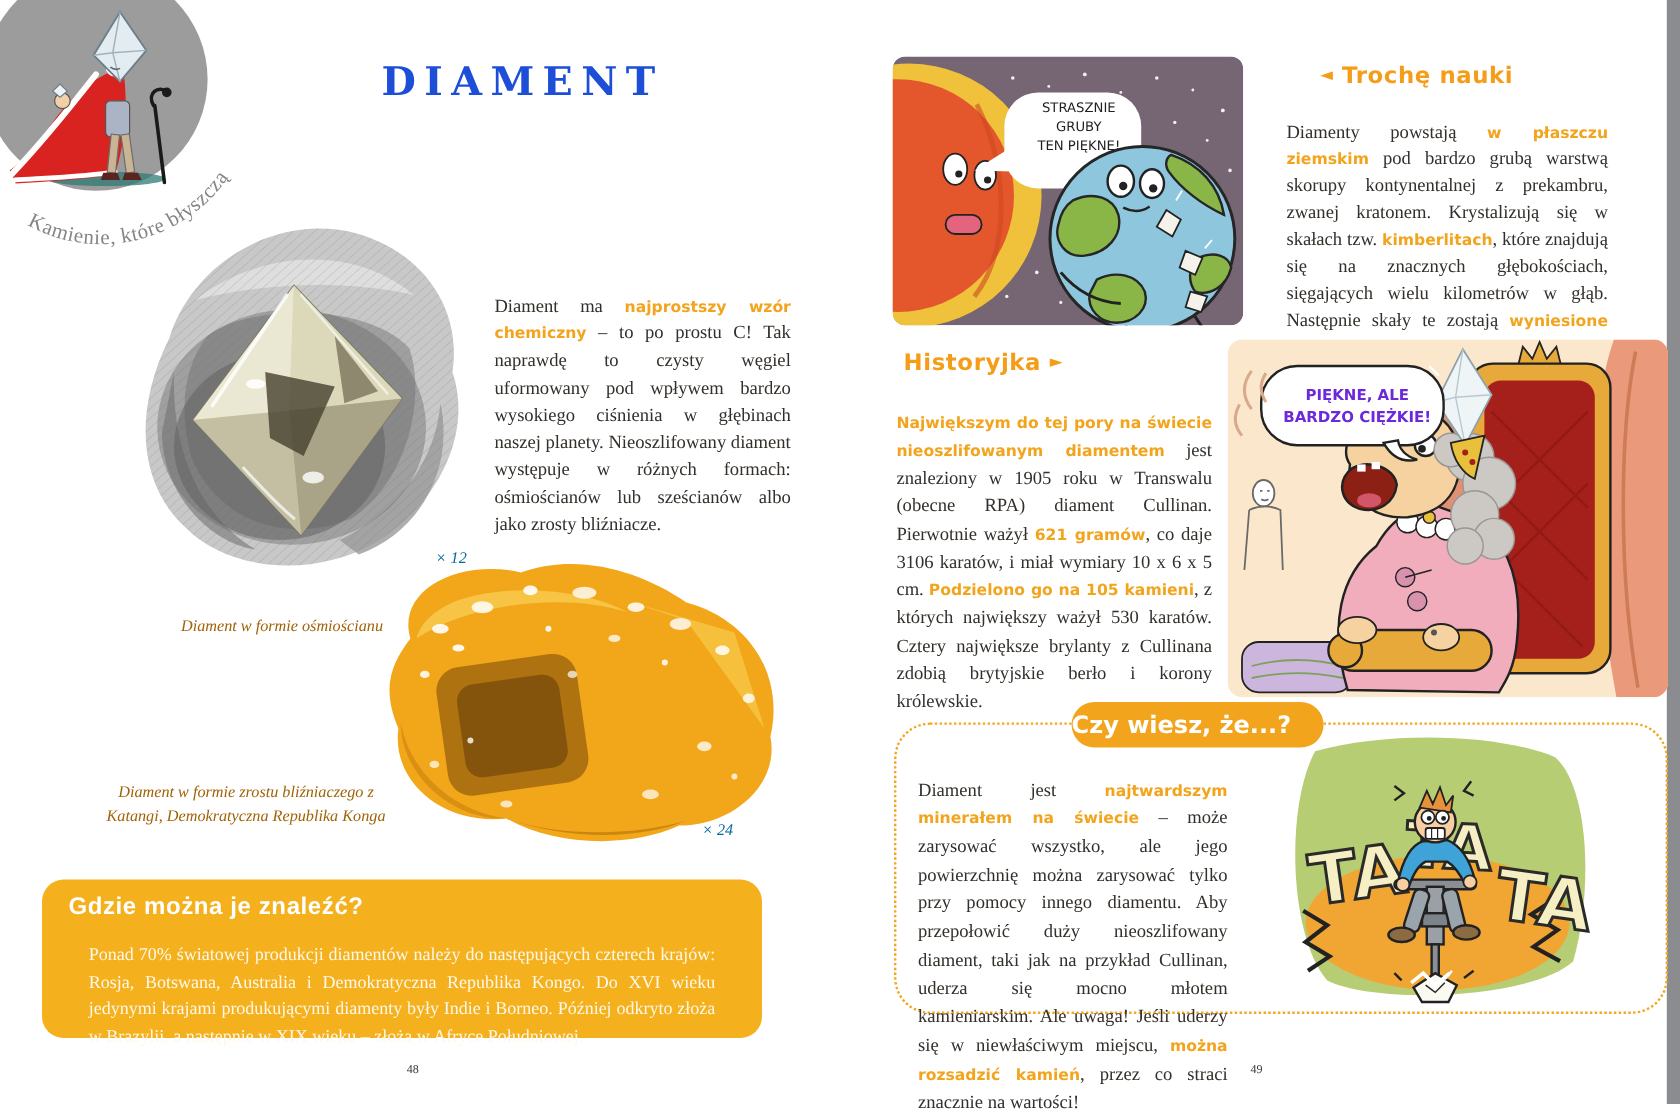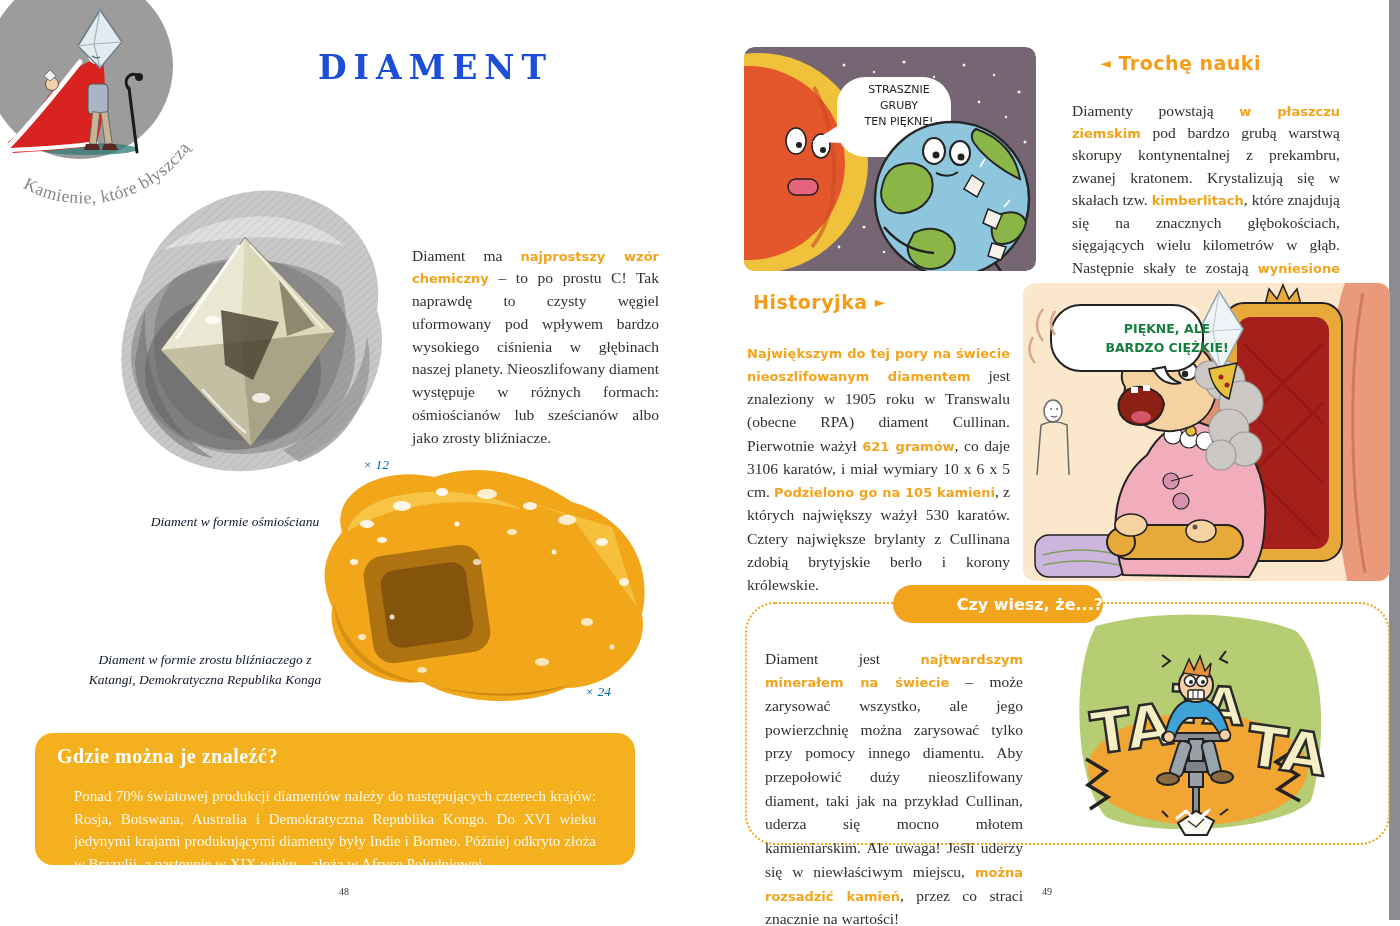--- a/index.html
+++ b/index.html
@@ -12,29 +12,29 @@
 
   
   .series-circle-wrap{left:0;top:0;width:260px;height:240px;}
   .page-title{left:318px;top:48px;font-family:"DejaVu Serif",serif;font-weight:bold;
               font-size:33px;letter-spacing:7px;color:#1d4ed8;}
   .intro{left:412px;top:229px;width:247px;font-size:15.5px;line-height:1.47;text-align:justify;}
   .hl{color:#f2a41d;font-family:"DejaVu Sans",sans-serif;font-weight:bold;font-size:13px;}
   .scale-note{font-style:italic;font-size:13.5px;color:#0369a1;}
   .scale-12{left:363px;top:457px;}
   .scale-24{left:585px;top:684px;}
-  .caption{font-style:italic;font-size:13.5px;color:#0f172a;text-align:center;}
+  .caption{font-style:italic;font-size:13.5px;color:#a16207;text-align:center;}
   .cap1{left:100px;top:514px;width:270px;}
   .cap2{left:85px;top:650px;width:240px;line-height:1.45;text-align:center;}
   .rock-illo{left:83px;top:160px;}
   .twin-illo{left:272px;top:432px;}
 
   .where-box{left:35px;top:733px;width:600px;height:132px;background:#f4b11d;border-radius:18px;
              box-sizing:border-box;padding:12px 22px 0 22px;}
-  .where-title{font-family:Liberation Serif, serif;font-weight:bold;font-size:20px;color:#ffffff;
+  .where-title{font-family:Liberation Sans, sans-serif;font-weight:bold;font-size:20px;color:#ffffff;
                letter-spacing:.5px;margin:0 0 4px 0;}
   .where-body{color:#fff8ea;font-size:15px;line-height:1.5;text-align:justify;margin:17px;}
 
   .pagenum{font-size:10px;color:#3a3a3a;}
   .pn-left{left:339px;top:886px;}
   .pn-right{left:1042px;top:886px;}
 
   
   .comic-illo{left:744px;top:47px;}
   .comic-bubble-text{left:843px;top:82px;width:112px;text-align:center;
@@ -42,28 +42,28 @@
 
   .sec-heading{font-family:"DejaVu Sans",sans-serif;font-weight:bold;font-size:19px;color:#f59d19;
                letter-spacing:.5px;}
   .sec-heading .arrow{font-size:14px;position:relative;top:-2px;}
   .science-heading{left:1062px;top:52px;margin-left:38px;}
   .science-body{left:1072px;top:84px;width:268px;font-size:15.5px;line-height:1.45;text-align:justify;}
   .story-heading{left:753px;top:291px;}
   .story-body{left:747px;top:325px;width:263px;font-size:15.5px;line-height:1.5;text-align:justify;}
 
   .queen-illo{left:1023px;top:283px;}
-  .queen-bubble-text{left:1098px;top:320px;width:138px;text-align:center;
-      font-family:"DejaVu Sans",sans-serif;font-weight:bold;font-size:12.5px;line-height:1.5;color:#15803d;}
+  .queen-bubble-text{left:1062px;top:320px;width:138px;text-align:center;
+      font-family:"DejaVu Sans",sans-serif;font-weight:bold;font-size:12.5px;line-height:1.5;color:#6d28d9;}
 
   .know-box{left:745px;top:602px;width:645px;height:243px;border:2.5px dotted #f2a71e;border-radius:30px;
             box-sizing:border-box;}
   .know-badge{left:893px;top:585px;width:210px;height:38px;background:#f2a41d;border-radius:19px;
-              display:flex;align-items:center;justify-content:flex-end;
-              font-family:"DejaVu Sans",sans-serif;font-weight:bold;font-size:16px;color:#ffffff;}
+              display:flex;align-items:center;justify-content:flex-start;
+              font-family:"DejaVu Sans",sans-serif;font-weight:bold;font-size:20px;color:#ffffff;}
   .know-body{left:765px;top:631px;width:258px;font-size:15.5px;line-height:1.53;text-align:justify;}
   .tata-illo{left:1056px;top:601px;}
 </style>
 </head>
 <body>
 
 <div class="abs page-edge"></div>
 
 <div class="abs series-circle-wrap">
   <svg width="260" height="240" viewBox="0 0 260 240">

